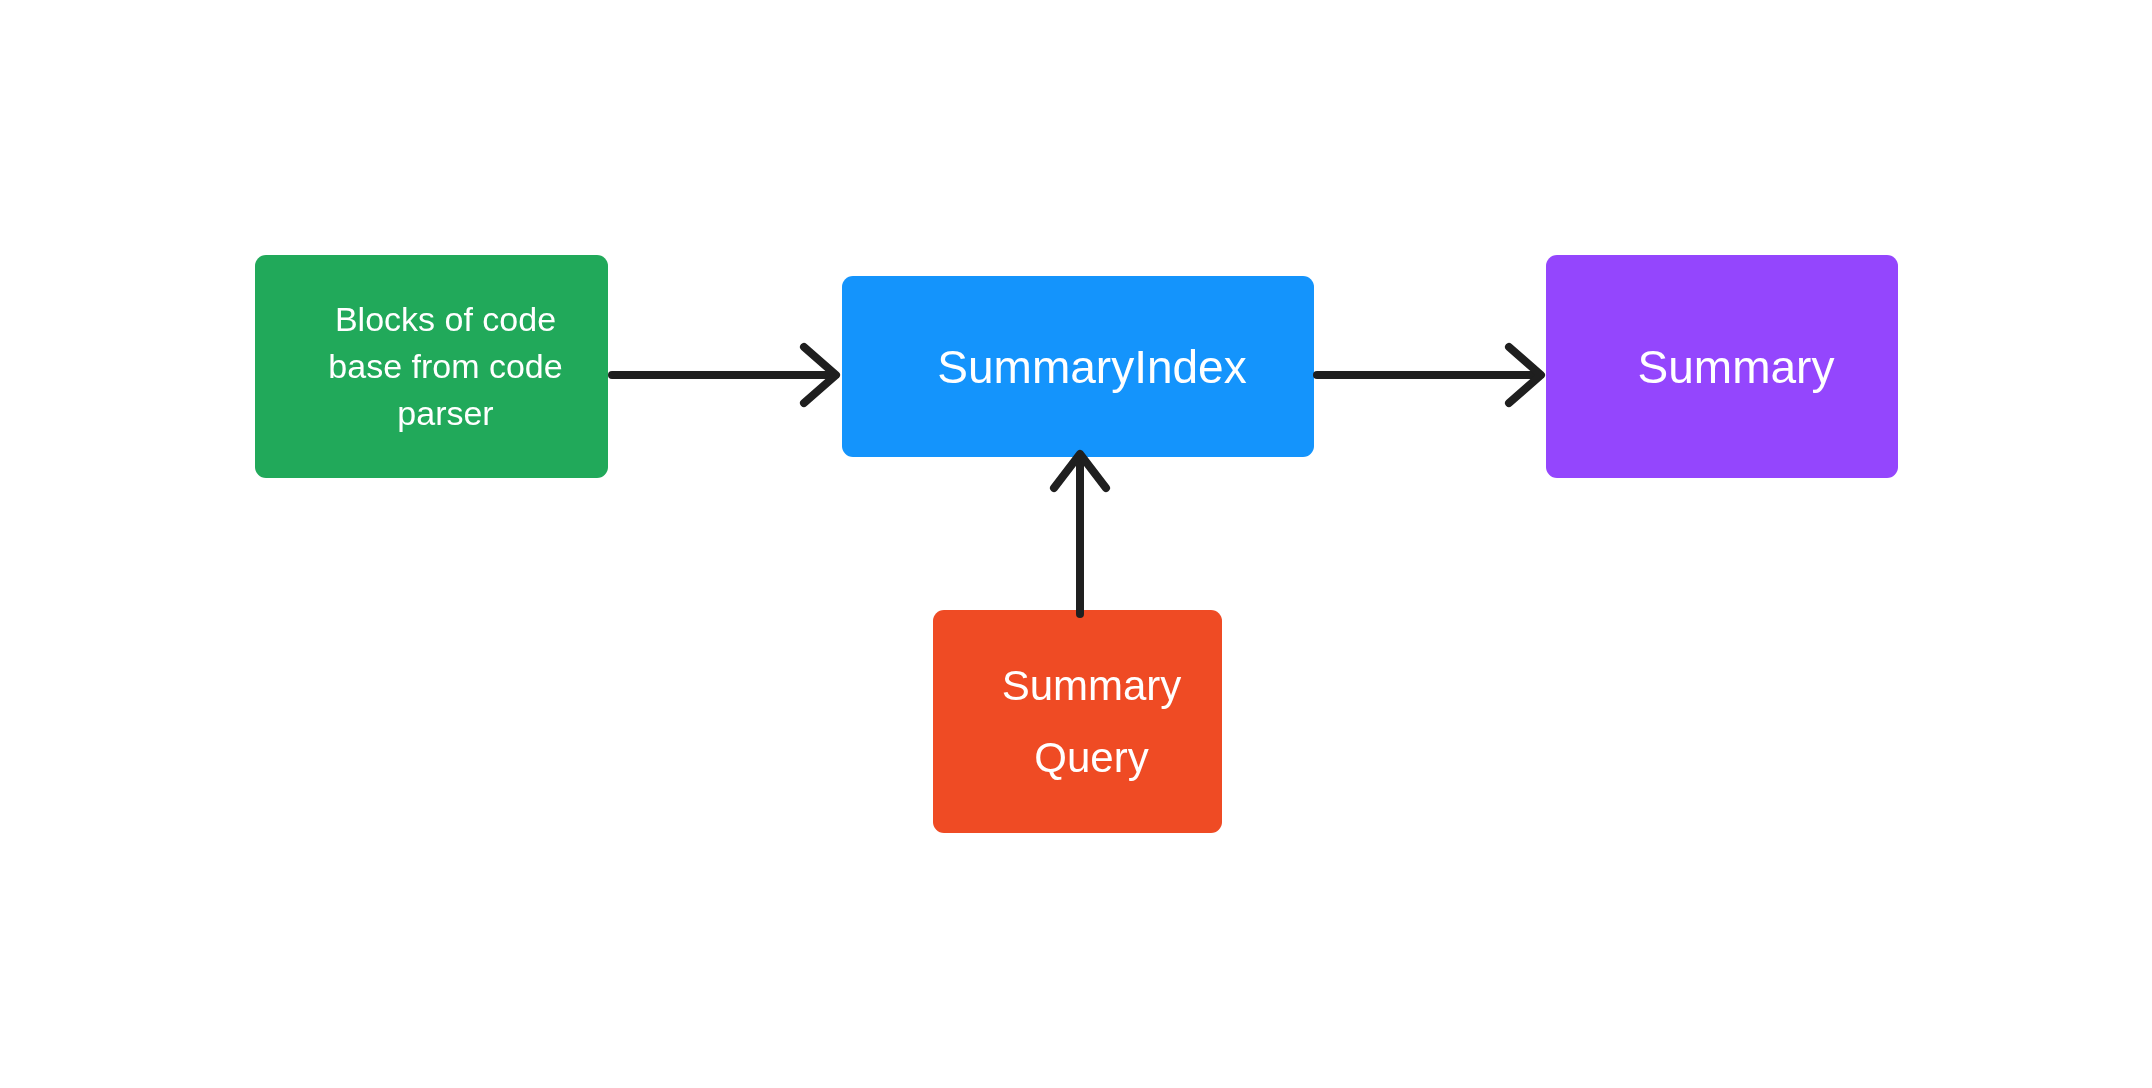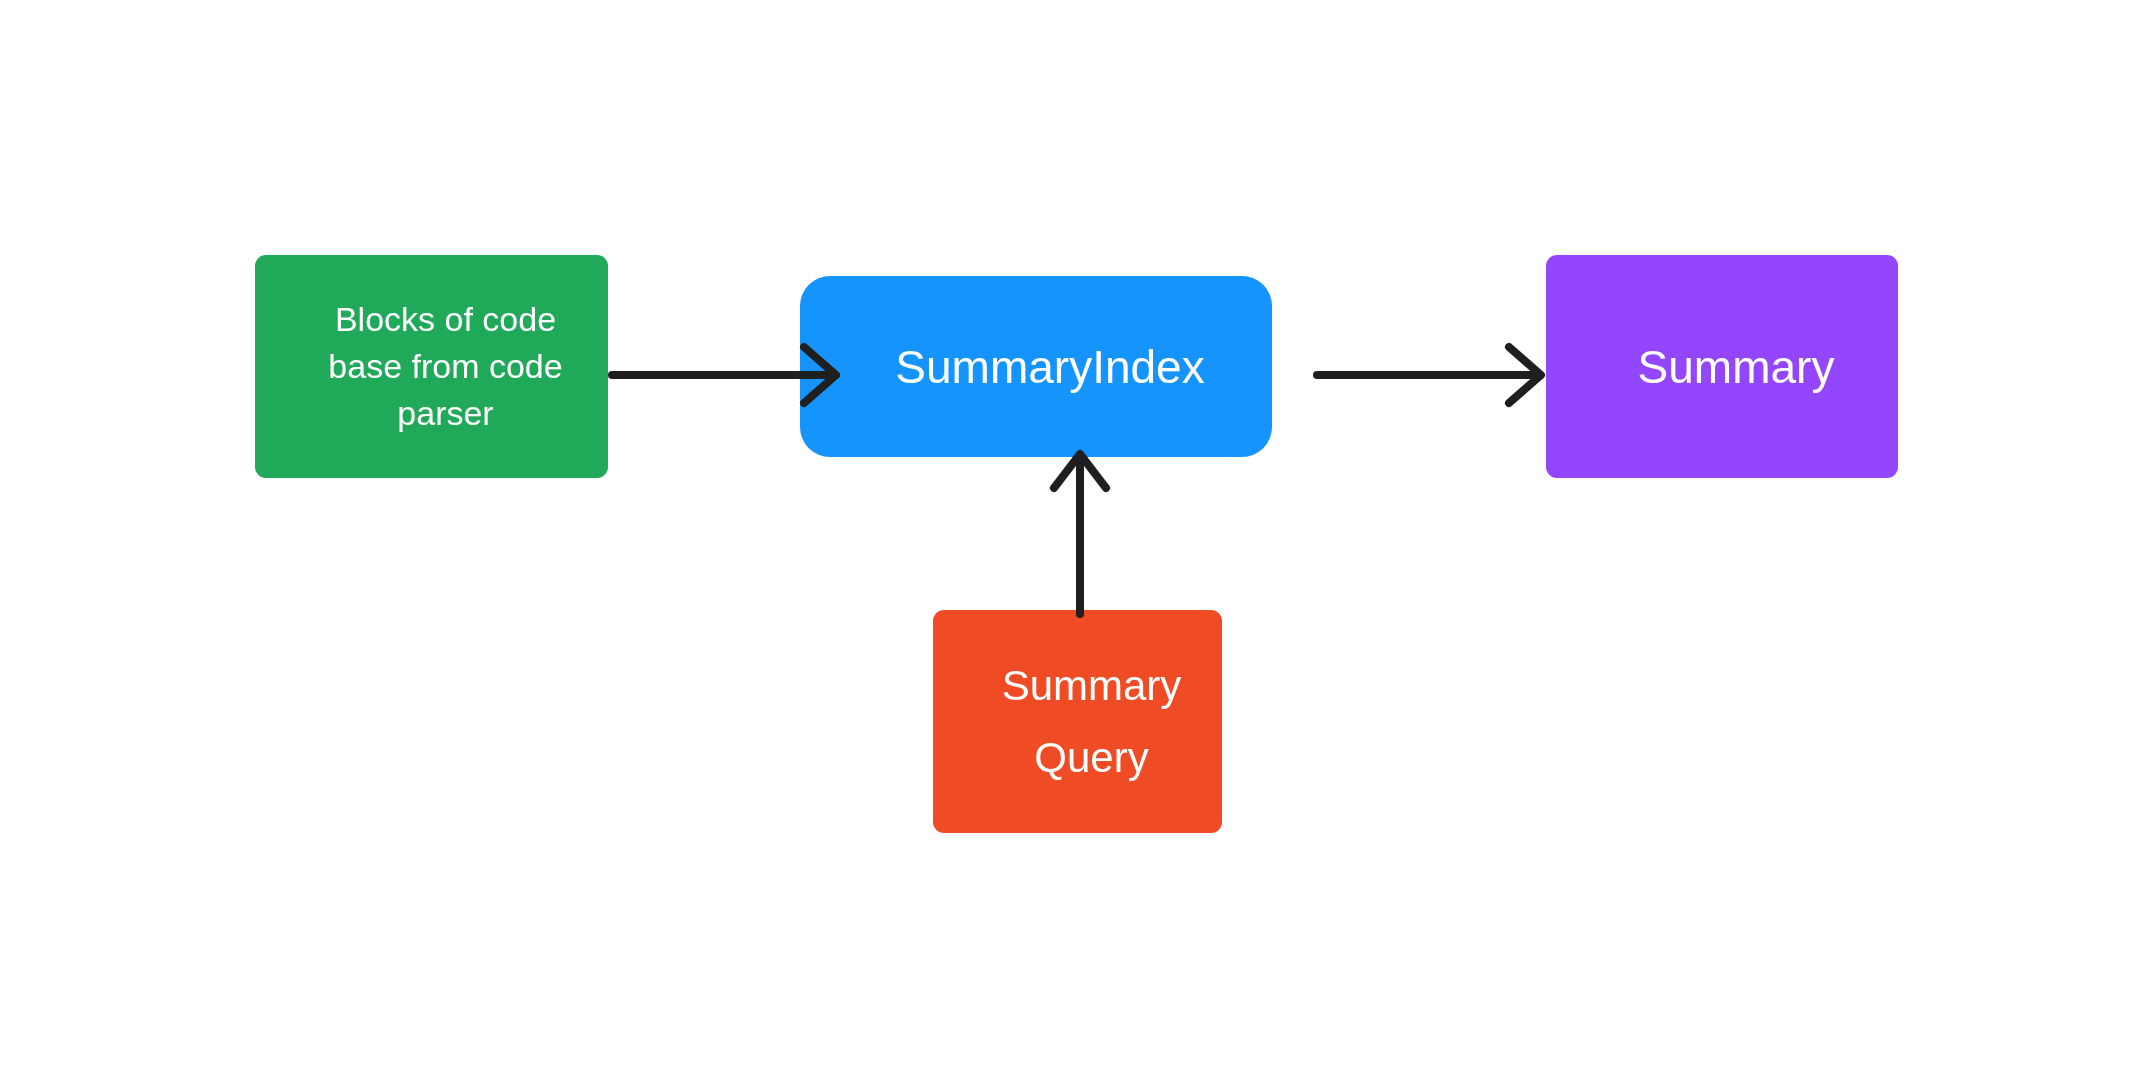--- a/index.html
+++ b/index.html
@@ -40,28 +40,27 @@
   #node-code-blocks {
     left: 255px;
     top: 255px;
     width: 353px;
     height: 223px;
     background: #21a95a;
     font-size: 34px;
     line-height: 47px;
   }
   #node-summary-index {
-    left: 800px;
+    left: 842px;
     top: 276px;
     width: 472px;
     height: 181px;
     background: #1494fc;
     font-size: 46px;
     line-height: 56px;
-    border-radius: 30px;
   }
   #node-summary {
     left: 1546px;
     top: 255px;
     width: 352px;
     height: 223px;
     background: #9446fd;
     font-size: 46px;
     line-height: 56px;
   }

